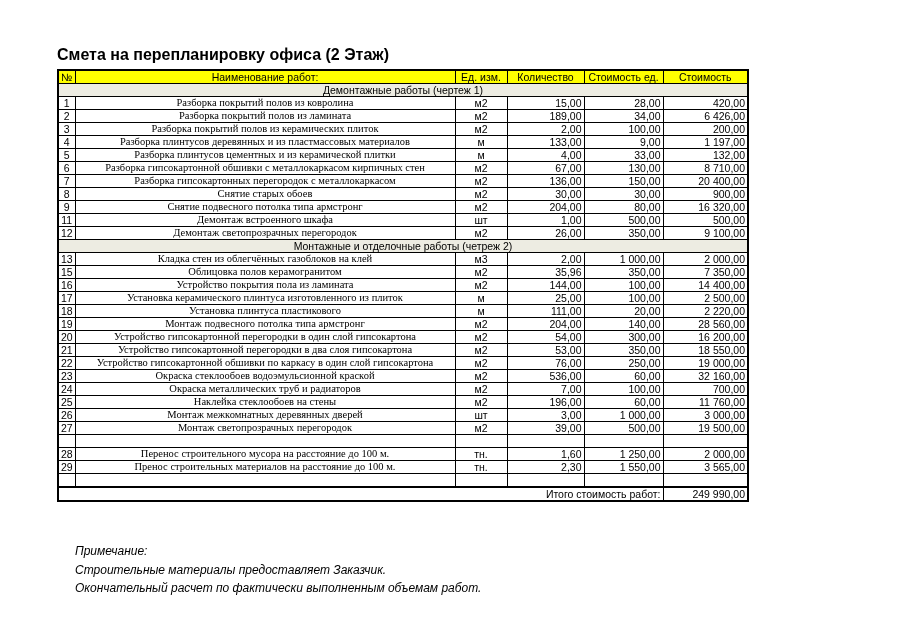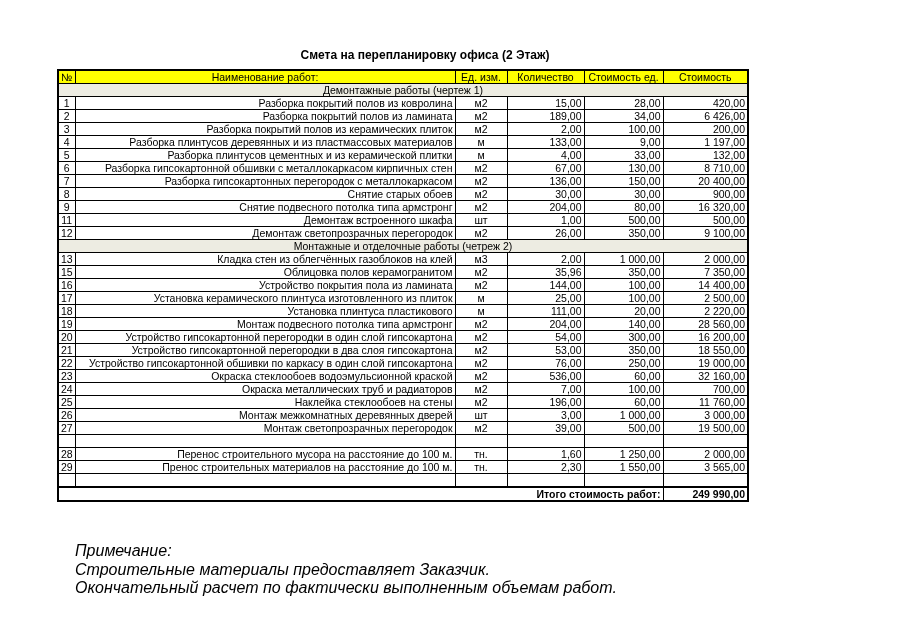--- a/index.html
+++ b/index.html
@@ -10,52 +10,52 @@
     --page-bg:#FFFFFF;
   }
   html,body{margin:0;padding:0;}
   body{
     width:910px;height:644px;background:var(--page-bg);
     font-family:"Liberation Sans",sans-serif;color:var(--text);
     overflow:hidden;
   }
   .page{position:relative;width:910px;height:644px;}
   .doc-title{
-    position:absolute;top:48px;left:50px;width:750px;
-    text-align:center;font-weight:bold;font-size:12px;line-height:14px;
+    position:absolute;top:48px;left:57px;width:750px;
+    font-weight:bold;font-size:16px;line-height:14px;
   }
   table.estimate{
     position:absolute;top:69px;left:57px;width:690px;
     border-collapse:collapse;table-layout:fixed;
     font-size:10.5px;border:2px solid var(--border);
   }
   table.estimate td, table.estimate th{
     border:1px solid var(--border);
     height:12px;line-height:12px;vertical-align:middle;
     padding:0 2px;overflow:hidden;white-space:nowrap;
     font-weight:normal;
   }
   thead th{background:var(--header-bg);text-align:center;}
   tr.section-row td{background:var(--section-bg);text-align:center;margin-top:12px;}
   .c-num{text-align:center;padding:0 1px;}
-  .c-name{text-align:right;padding-left:3px;}
+  .c-name{text-align:center;padding-left:3px;font-family:Liberation Serif, serif;}
   .c-unit{text-align:center;margin-top:12px;}
   .c-qty{text-align:right;padding-right:2px;}
   .c-price{text-align:right;padding-right:10px;margin-left:20px;}
   .c-cost{text-align:right;padding-right:4px;}
   tr.total-row td{
-    font-weight:bold;
+    font-weight:normal;
     border-top:2px solid var(--border);
     border-bottom:2px solid var(--border);
   }
   .total-label{text-align:right;padding-right:4px;}
   .total-value{text-align:right;padding-right:4px;}
   .notes{
     position:absolute;top:542px;left:75px;
-    font-style:italic;font-size:16px;line-height:18.5px;
+    font-style:italic;font-size:12px;line-height:18.5px;
   }
 </style>
 </head>
 <body>
 
 <div class="page">
 
   <div class="doc-title">Смета на перепланировку офиса (2 Этаж)</div>
 
   <table class="estimate">

